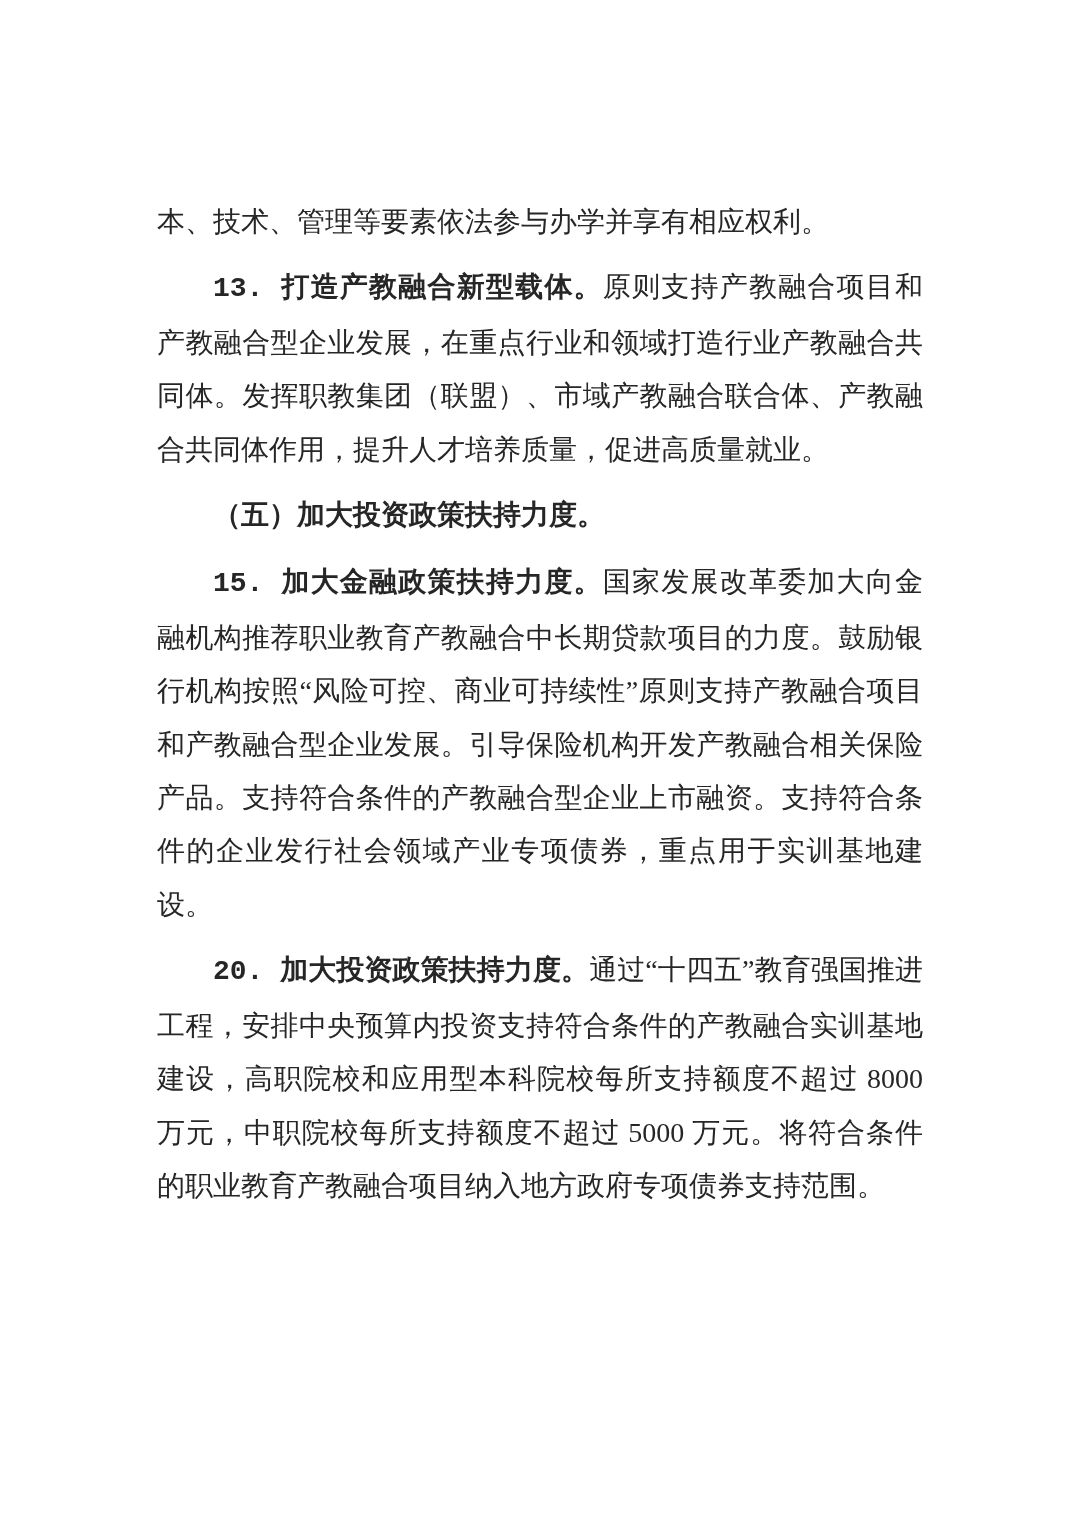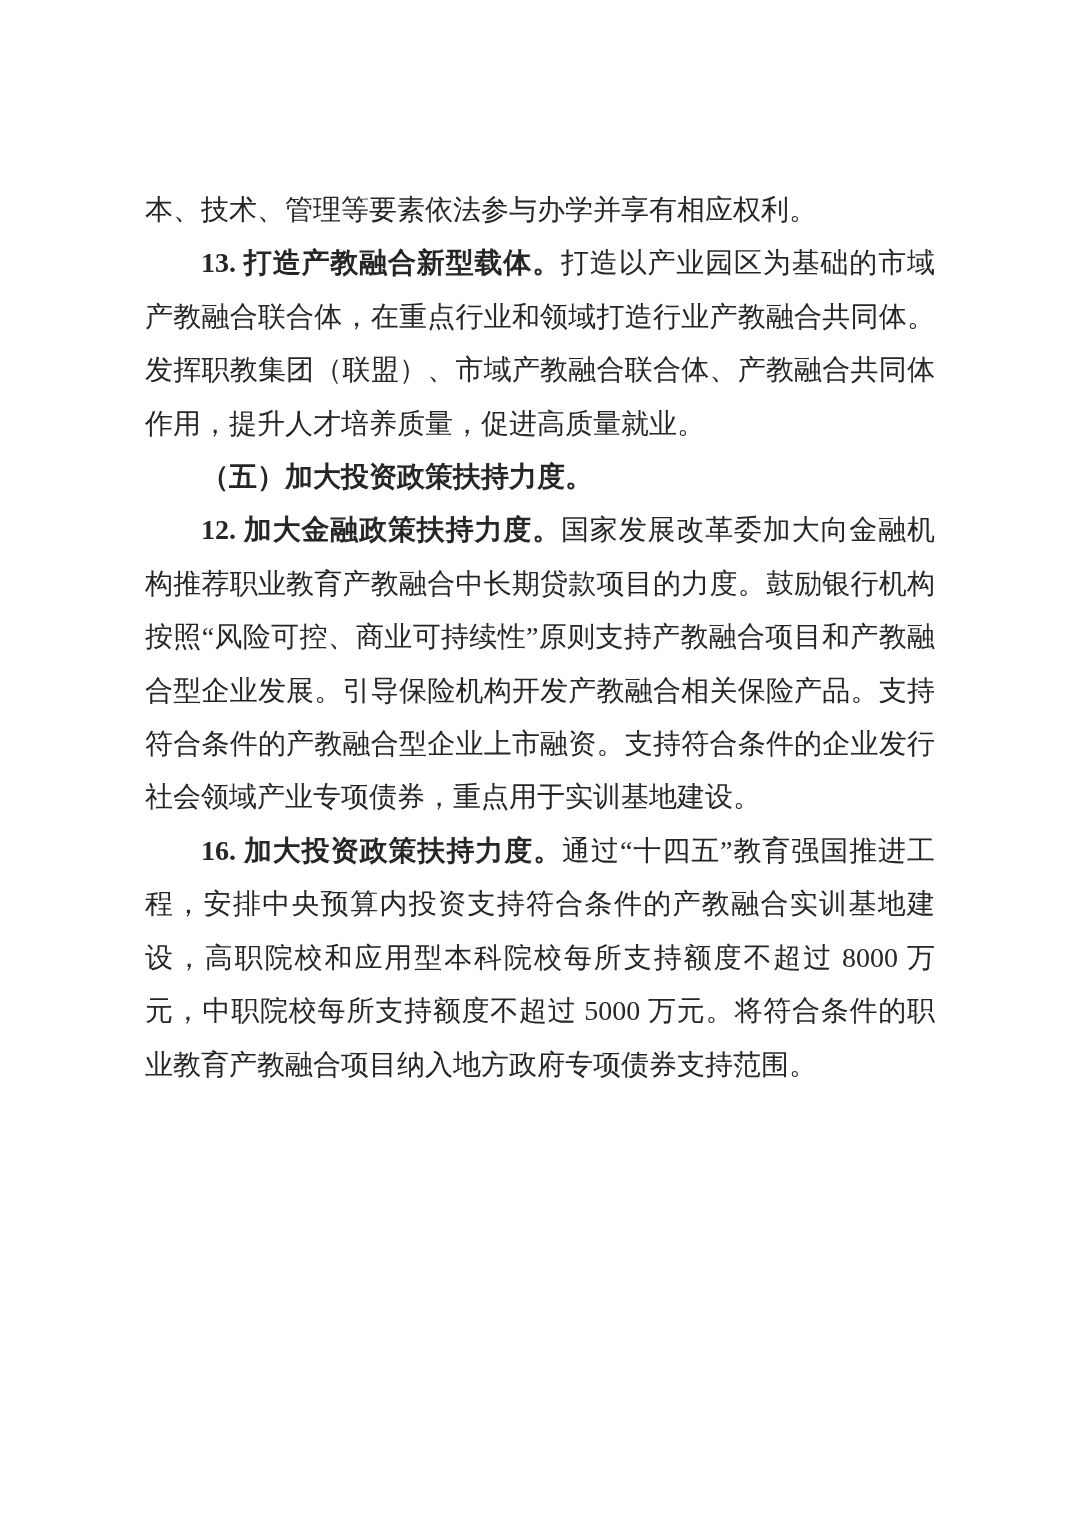--- a/index.html
+++ b/index.html
@@ -20,44 +20,45 @@
     top: 183px;
     left: 145px;
     width: 790px;
     color: #262626;
     font-size: 28px;
     line-height: 53.4px;
     text-align: justify;
     text-justify: inter-character;
   }
   .para {
-    margin: 0;
+    margin: 12px;
     padding: 0;
   }
   .para.indent {
     text-indent: 2em;
   }
   .para .lead {
     font-weight: bold;
+    font-family: Liberation Mono, monospace;
   }
   .para .body {
     font-weight: normal;
   }
 </style>
 </head>
 <body>
 
 <div class="page">
   <div class="content">
 
     <p class="para"><span class="body">本、技术、管理等要素依法参与办学并享有相应权利。</span></p>
 
-    <p class="para indent"><span class="lead">13. 打造产教融合新型载体。</span><span class="body">打造以产业园区为基础的市域产教融合联合体，在重点行业和领域打造行业产教融合共同体。发挥职教集团（联盟）、市域产教融合联合体、产教融合共同体作用，提升人才培养质量，促进高质量就业。</span></p>
+    <p class="para indent"><span class="lead">13. 打造产教融合新型载体。</span><span class="body">原则支持产教融合项目和产教融合型企业发展，在重点行业和领域打造行业产教融合共同体。发挥职教集团（联盟）、市域产教融合联合体、产教融合共同体作用，提升人才培养质量，促进高质量就业。</span></p>
 
     <p class="para indent"><span class="lead">（五）加大投资政策扶持力度。</span></p>
 
 
-    <p class="para indent"><span class="lead">12. 加大金融政策扶持力度。</span><span class="body">国家发展改革委加大向金融机构推荐职业教育产教融合中长期贷款项目的力度。鼓励银行机构按照“风险可控、商业可持续性”原则支持产教融合项目和产教融合型企业发展。引导保险机构开发产教融合相关保险产品。支持符合条件的产教融合型企业上市融资。支持符合条件的企业发行社会领域产业专项债券，重点用于实训基地建设。</span></p>
+    <p class="para indent"><span class="lead">15. 加大金融政策扶持力度。</span><span class="body">国家发展改革委加大向金融机构推荐职业教育产教融合中长期贷款项目的力度。鼓励银行机构按照“风险可控、商业可持续性”原则支持产教融合项目和产教融合型企业发展。引导保险机构开发产教融合相关保险产品。支持符合条件的产教融合型企业上市融资。支持符合条件的企业发行社会领域产业专项债券，重点用于实训基地建设。</span></p>
 
-    <p class="para indent"><span class="lead">16. 加大投资政策扶持力度。</span><span class="body">通过“十四五”教育强国推进工程，安排中央预算内投资支持符合条件的产教融合实训基地建设，高职院校和应用型本科院校每所支持额度不超过 8000 万元，中职院校每所支持额度不超过 5000 万元。将符合条件的职业教育产教融合项目纳入地方政府专项债券支持范围。</span></p>
+    <p class="para indent"><span class="lead">20. 加大投资政策扶持力度。</span><span class="body">通过“十四五”教育强国推进工程，安排中央预算内投资支持符合条件的产教融合实训基地建设，高职院校和应用型本科院校每所支持额度不超过 8000 万元，中职院校每所支持额度不超过 5000 万元。将符合条件的职业教育产教融合项目纳入地方政府专项债券支持范围。</span></p>
 
   </div>
 </div>
 
 </body></html>

